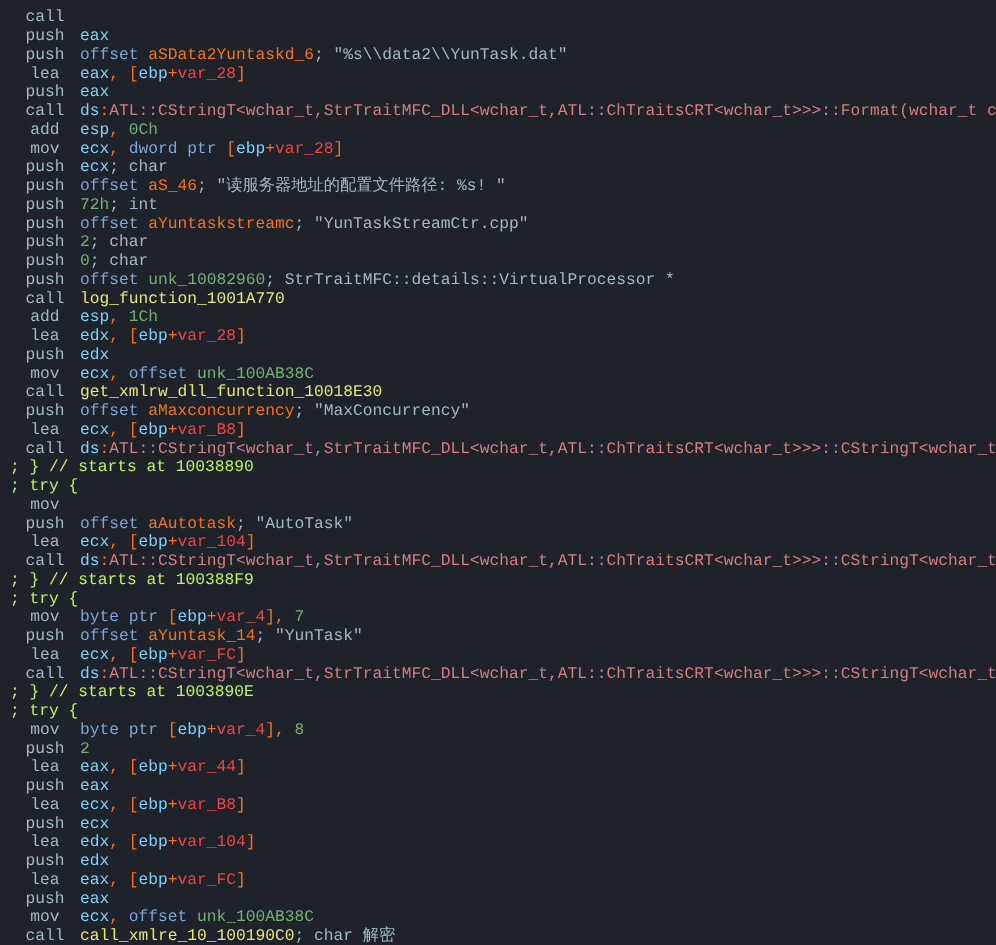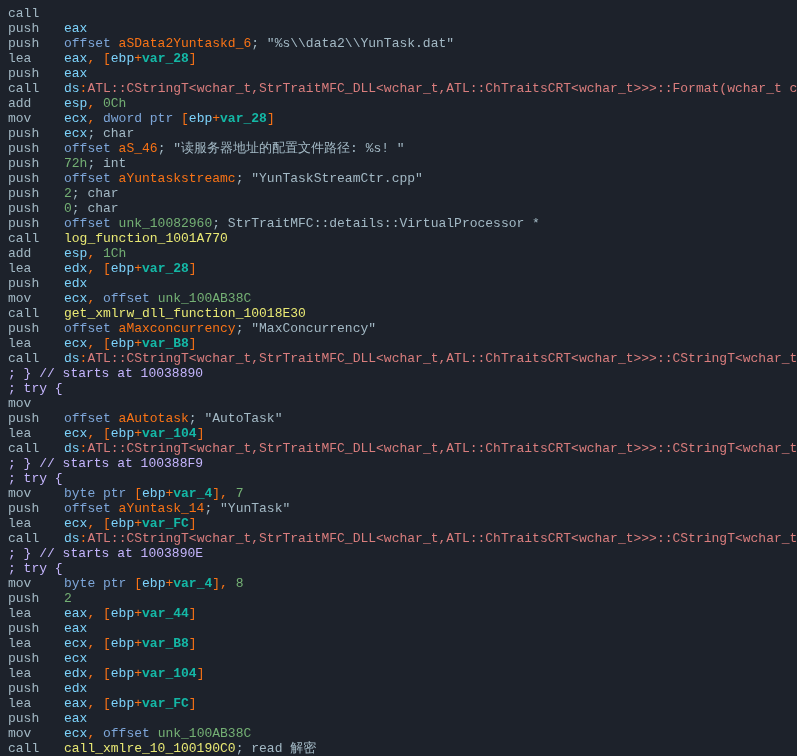--- a/index.html
+++ b/index.html
@@ -9,28 +9,28 @@
       font-size: 13px;
       line-height: 15px;
       color: #a3b9c5;
       padding: 6px 8px;
       white-space: nowrap;
       overflow: hidden;
       width: 797px;
       height: 756px;
     }
     .line { display: flex; }
-    .mnem { color: #a3b9c5; min-width: 56px; display: inline-block; }
+    .mnem { color: #a3b9c5; min-width: 56px; display: inline-block; text-align: center; }
     .reg { color: #7dd3fc; }
-    .var { color: #14b8a6; font-weight: bold; }
+    .var { color: #ef4444; }
     .num { color: #74b074; }
     .comment { color: #a3b9c5; }
     .func { color: #e8e874; }
     .extcall { color: #d97d7d; }
-    .try-cmt { color: #c4b5fd; }
+    .try-cmt { color: #bef264; }
     .punct { color: #f97316; }
     .kw { color: #7da6d9; }
   </style>
 </head>
 <body>
 
 <div id="code-container">
     <div class="line">
       <span class="mnem">call</span>
     </div>
@@ -226,15 +226,15 @@
       <span class="mnem">push</span>
       <span><span class="reg">eax</span></span>
     </div>
     <div class="line">
       <span class="mnem">mov</span>
       <span><span class="reg">ecx</span><span class="punct">, </span><span class="kw">offset </span><span class="num">unk_100AB38C</span></span>
     </div>
     <div class="line">
       <span class="mnem">call</span>
       <span><span class="func">call_xmlre_10_100190C0</span></span>
-      <span class="comment"> ; read 解密</span>
+      <span class="comment"> ; char 解密</span>
     </div>
   </div>
 
 </body></html>

